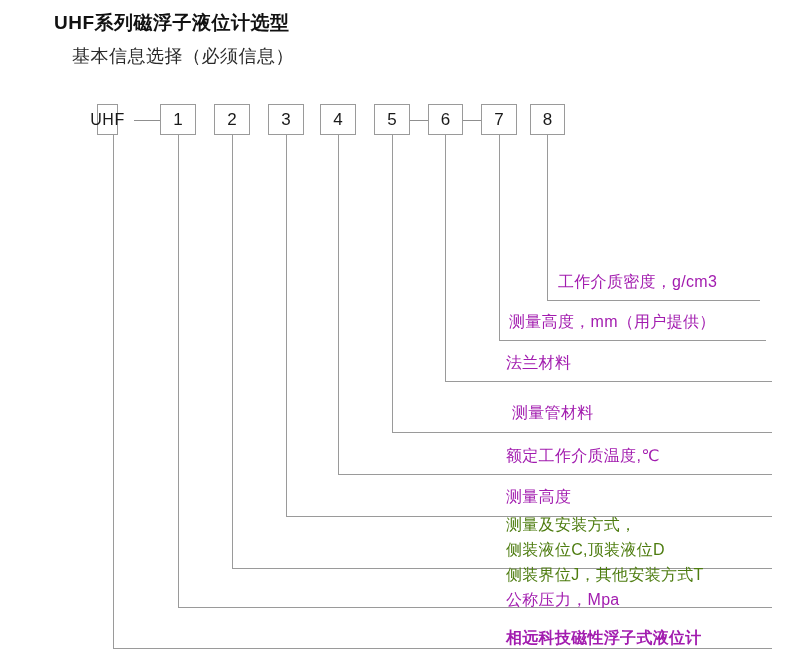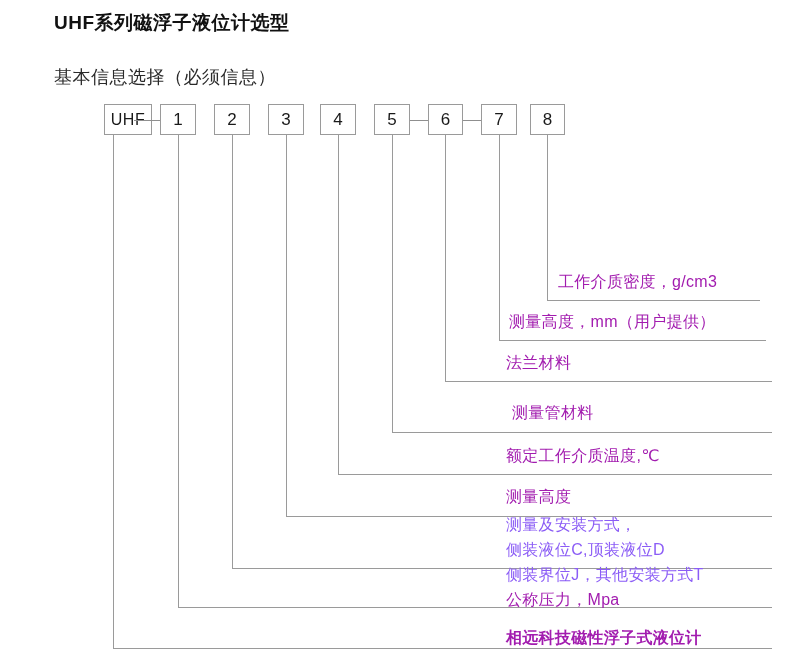--- a/index.html
+++ b/index.html
@@ -26,28 +26,27 @@
     left: 54px;
     top: 10px;
     font-size: 19px;
     font-weight: bold;
     letter-spacing: 0.5px;
     color: #111111;
     white-space: nowrap;
   }
   .subtitle {
     position: absolute;
-    left: 54px;
+    left: 72px;
     top: 44px;
     font-size: 18px;
     font-weight: normal;
     letter-spacing: 0.5px;
     color: #2a2a2a;
     white-space: nowrap;
-    margin-top: 21px;
   }
 
   
   .code-box {
     position: absolute;
     top: 104px;
     height: 31px;
     border: 1px solid #9a9a9a;
     background: #ffffff;
     box-sizing: border-box;
@@ -84,36 +83,36 @@
   .label {
     position: absolute;
     font-size: 16px;
     color: #a21caf;
     white-space: nowrap;
     letter-spacing: 0.3px;
   }
   .label-multi {
     position: absolute;
     font-size: 16px;
-    color: #8b5cf6;
+    color: #4d7c0f;
     letter-spacing: 0.3px;
     line-height: 25px;
   }
   .label-multi div { white-space: nowrap; }
 </style>
 </head>
 <body>
 
 <div id="page">
 
   <div class="title">UHF系列磁浮子液位计选型</div>
   <div class="subtitle">基本信息选择（必须信息）</div>
 
   <div id="boxes-layer">
-      <div class="code-box wide" style="left: 104px; width: 48px;">UHF</div>
+      <div class="code-box wide" style="left: 97px; width: 21px;">UHF</div>
       <div class="code-box" style="left: 160px; width: 36px;">1</div>
       <div class="code-box" style="left: 214px; width: 36px;">2</div>
       <div class="code-box" style="left: 268px; width: 36px;">3</div>
       <div class="code-box" style="left: 320px; width: 36px;">4</div>
       <div class="code-box" style="left: 374px; width: 36px;">5</div>
       <div class="code-box" style="left: 428px; width: 35px;">6</div>
       <div class="code-box" style="left: 481px; width: 36px;">7</div>
       <div class="code-box" style="left: 530px; width: 35px;">8</div>
     </div>
   <div id="separators-layer">

